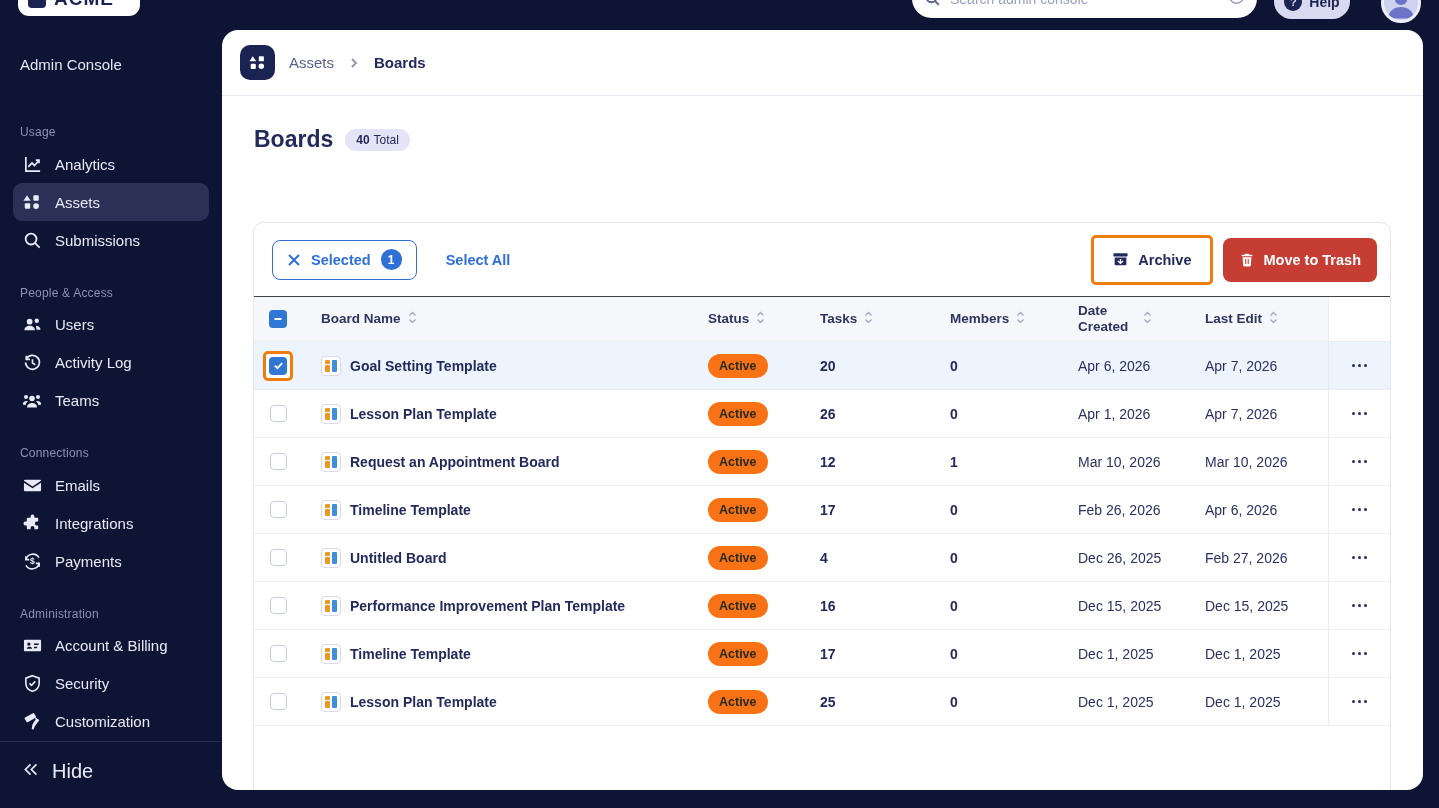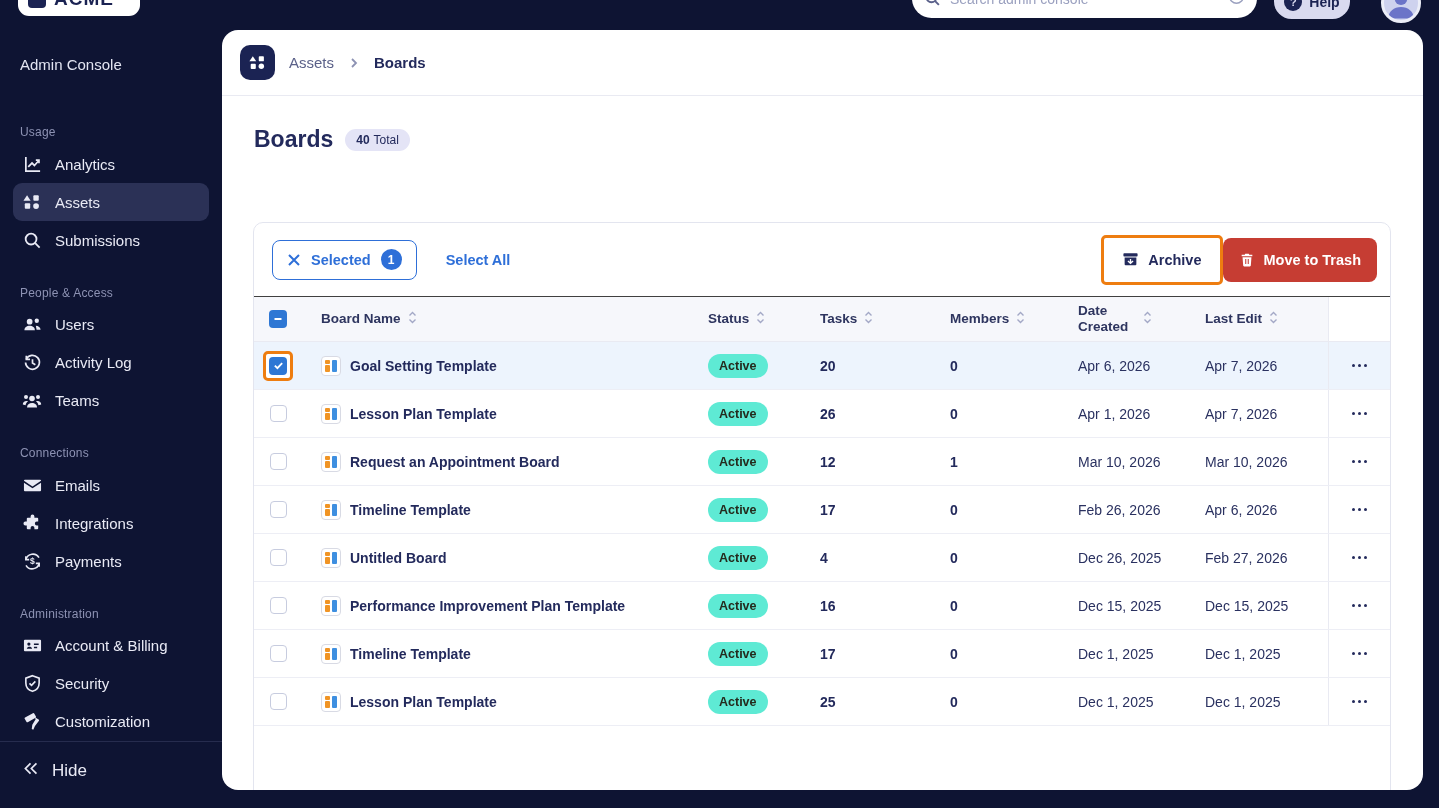--- a/index.html
+++ b/index.html
@@ -55,21 +55,21 @@
   .side-item {
     display:flex; align-items:center; gap:13px; height:40px; padding:0 9px;
     color:#e9eaf5; font-size:15px; border-radius:9px; cursor:pointer;
   }
   .side-item.active { background:#2b3156; }
   .side-item .ic { width:20px; height:20px; flex:none; display:flex; align-items:center;
     justify-content:center; color:#e9eaf5; }
   .side-spacer { flex:1; }
   .hide-row { border-top:1px solid #262c4e; margin:0 -13px; padding:10px 22px 18px; }
   .hide-item { display:flex; align-items:center; gap:13px; height:38px;
-    color:#e9eaf5; font-size:17px; cursor:pointer; }
+    color:#e9eaf5; font-size:20px; cursor:pointer; }
 
   
   .panel {
     position:absolute; left:222px; top:30px; width:1201px; height:760px;
     background:#ffffff; border-radius:16px; overflow:hidden; z-index:3;
   }
   .crumbbar { height:66px; display:flex; align-items:center; gap:14px;
     padding:0 18px; border-bottom:1px solid #e9eaf2; }
   .crumb-ic { width:35px; height:35px; background:#1b2353; border-radius:10px;
     display:flex; align-items:center; justify-content:center; color:#fff; }
@@ -91,21 +91,21 @@
     border:1px solid #e3e5ef; border-radius:10px; display:flex; flex-direction:column;
     background:#fff;
   }
   .toolbar { height:73px; display:flex; align-items:center; padding:0 13px 0 18px; }
   .sel-btn { display:flex; align-items:center; gap:10px; height:40px; padding:0 14px;
     border:1.5px solid #2e6fd8; border-radius:8px; color:#2e6fd8; font-size:14.5px;
     font-weight:bold; background:#fff; cursor:pointer; }
   .sel-count { width:21px; height:21px; border-radius:50%; background:#2e6fd8; color:#fff;
     font-size:12px; font-weight:bold; display:flex; align-items:center; justify-content:center; }
   .select-all { margin-left:29px; color:#2e6fd8; font-size:14.5px; font-weight:bold; cursor:pointer; }
-  .toolbar-right { margin-left:auto; display:flex; align-items:center; }
+  .toolbar-right { margin-left:auto; display:flex; align-items:center; gap:10px; }
   .annot-box { border:3px solid #ee7d10; border-radius:5px; padding:3px; background:#fff; }
   .archive-btn { display:flex; align-items:center; gap:9px; height:38px; padding:0 15px;
     background:#fff; border:none; border-radius:6px; color:#232a5c; font-size:14.5px;
     font-weight:bold; cursor:pointer; font-family:"Liberation Sans", sans-serif; }
   .trash-btn { display:flex; align-items:center; gap:9px; height:44px; padding:0 16px;
     background:#c63d33; border:none; border-radius:8px; color:#ffffff; font-size:14.5px;
     font-weight:bold; cursor:pointer; font-family:"Liberation Sans", sans-serif; }
 
   .tgrid { display:grid; grid-template-columns:48px minmax(0,1fr) 112px 130px 128px 127px 132px 62px;
     align-items:center; }
@@ -129,21 +129,21 @@
   .board-ic { width:20px; height:20px; background:#fff; border:1px solid #d8dae4;
     border-radius:4px; flex:none; display:flex; gap:2px; padding:3px; }
   .bi-col { display:flex; flex-direction:column; gap:1.5px; flex:1; }
   .bi-sq { background:#f09425; border-radius:1px; height:4px; }
   .bi-bar-o { background:#f09425; border-radius:1px; flex:1; }
   .bi-bar-b { background:#3e8fe0; border-radius:1px; height:100%; }
   .bname { font-size:14px; font-weight:bold; color:#232a5c; white-space:nowrap;
     overflow:hidden; text-overflow:ellipsis; }
   .cell { padding-left:9px; font-size:14px; color:#2a3160; }
   .cell.num { font-weight:bold; color:#232a5c; }
-  .status-pill { display:inline-block; background:#5eead4; color:#242b1d; font-size:12.5px;
+  .status-pill { display:inline-block; background:#f97316; color:#242b1d; font-size:12.5px;
     font-weight:bold; padding:5px 11px; border-radius:13px; }
   .dots { display:flex; gap:2.5px; cursor:pointer; padding:6px; }
   .dots i { width:3.5px; height:3.5px; border-radius:50%; background:#232a5c; }
 
   .table-spacer { height:12px; }
   .tfoot { margin-top:auto; border-top:1px solid #e9eaf2; height:51px; display:flex;
     align-items:center; padding:0 27px 0 18px; }
   .results { font-size:15px; color:#232a5c; }
   .foot-right { margin-left:auto; display:flex; align-items:flex-start; }
   .show-sel { display:flex; align-items:center; gap:7px; font-size:14.5px; font-weight:bold;

